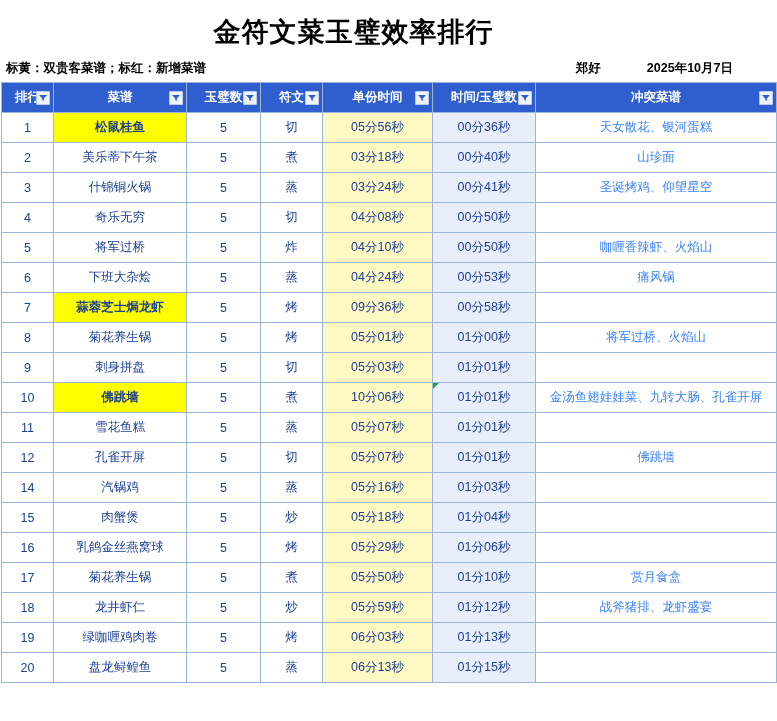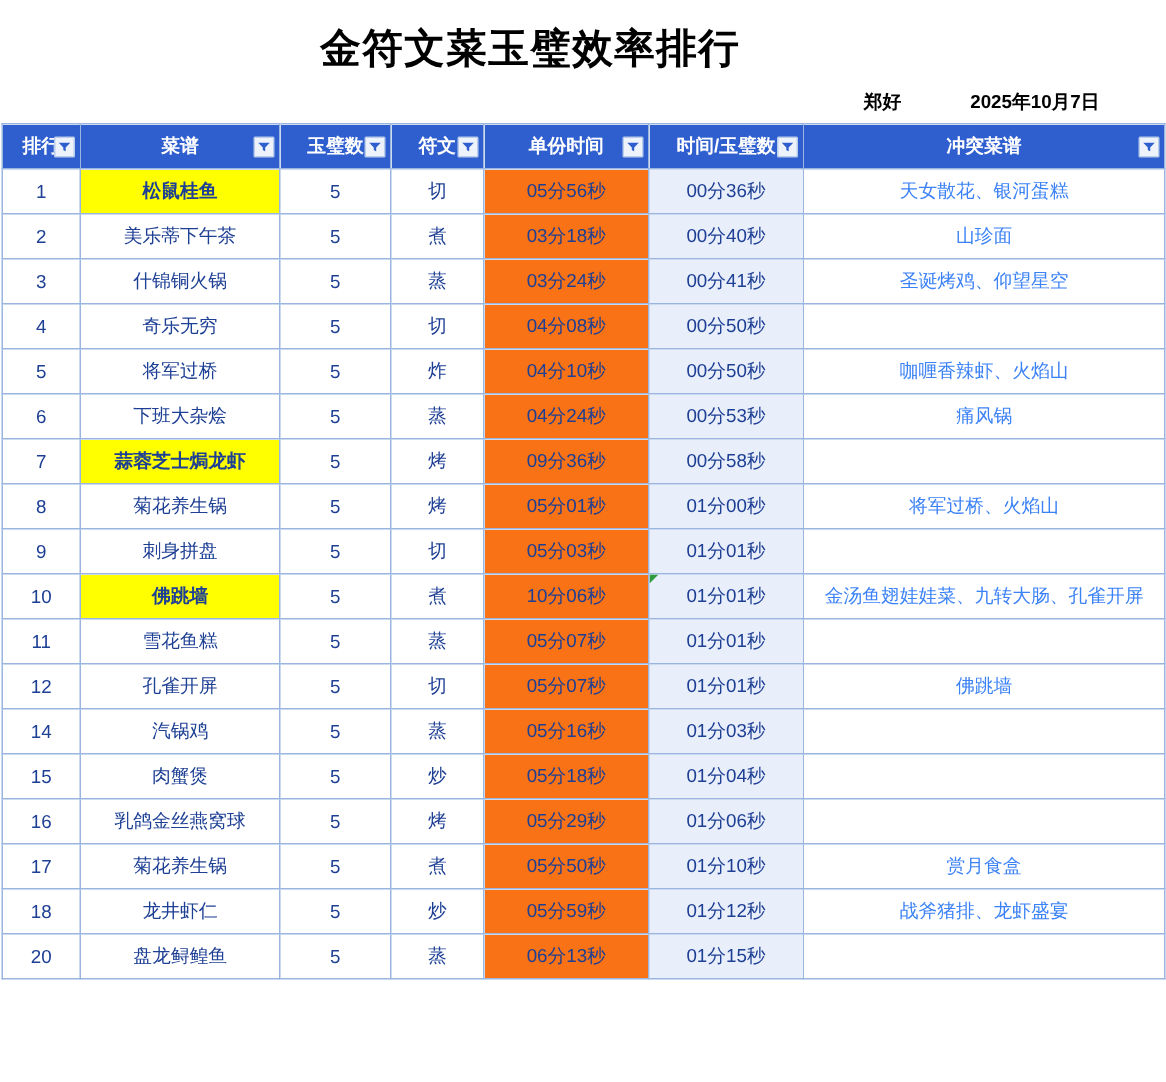--- a/index.html
+++ b/index.html
@@ -114,21 +114,21 @@
   td.jade {
     color: #1d3f94;
     background: #ffffff;
   }
   td.rune {
     color: #1d3f94;
     background: #ffffff;
   }
   td.single {
     color: #1d3f94;
-    background: #f97316;
+    background: #fef9c3;
   }
   td.ratio {
     color: #1d3f94;
     background: #e9eefb;
     position: relative;
   }
   td.ratio.mark::before {
     content: "";
     position: absolute;
     left: 0;
@@ -152,20 +152,21 @@
   .col-conflict { width: 241px; }
 </style>
 </head>
 <body>
 
 <div class="page">
 
   <div class="title">金符文菜玉璧效率排行</div>
 
   <div class="subbar">
+    <span class="legend">标黄：双贵客菜谱；标红：新增菜谱</span>
     <span class="spacer"></span>
     <span class="author">郑好</span>
     <span class="date">2025年10月7日</span>
   </div>
 
   <table class="grid">
     <colgroup>
       <col class="col-rank">
       <col class="col-dish">
       <col class="col-jade">
@@ -382,20 +383,29 @@
         <tr>
           <td class="rank">18</td>
           <td class="dish">龙井虾仁</td>
           <td class="jade">5</td>
           <td class="rune">炒</td>
           <td class="single">05分59秒</td>
           <td class="ratio">01分12秒</td>
           <td class="conflict">战斧猪排、龙虾盛宴</td>
         </tr>
         <tr>
+          <td class="rank">19</td>
+          <td class="dish">绿咖喱鸡肉卷</td>
+          <td class="jade">5</td>
+          <td class="rune">烤</td>
+          <td class="single">06分03秒</td>
+          <td class="ratio">01分13秒</td>
+          <td class="conflict"></td>
+        </tr>
+        <tr>
           <td class="rank">20</td>
           <td class="dish">盘龙鲟鳇鱼</td>
           <td class="jade">5</td>
           <td class="rune">蒸</td>
           <td class="single">06分13秒</td>
           <td class="ratio">01分15秒</td>
           <td class="conflict"></td>
         </tr>
       </tbody>
   </table>

